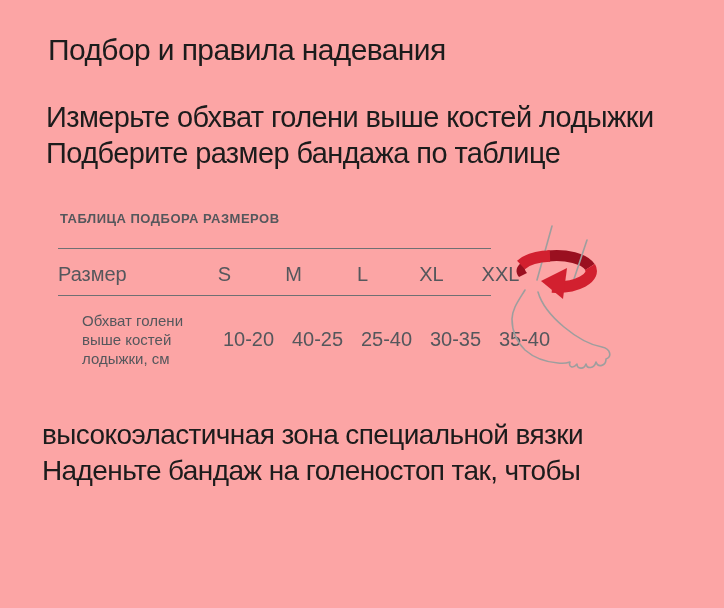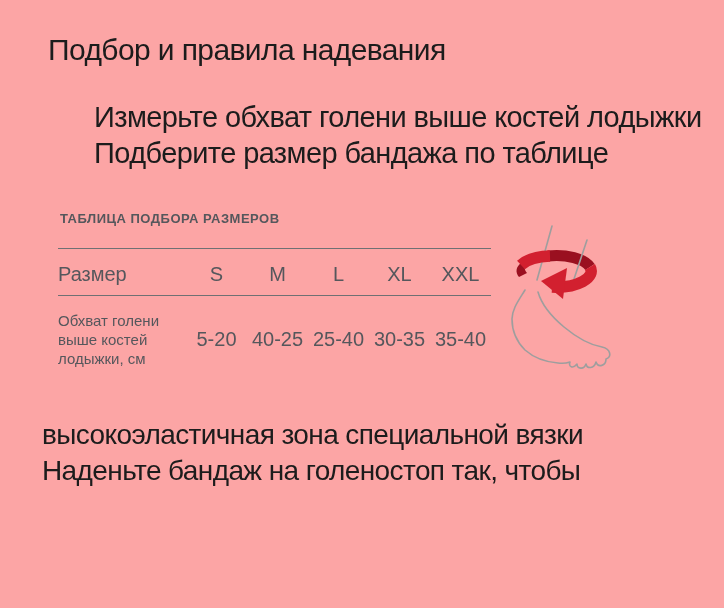--- a/index.html
+++ b/index.html
@@ -7,40 +7,40 @@
   .canvas {
     position:relative; width:724px; height:608px; background:#fca5a5;
     font-family:"Liberation Sans", sans-serif; overflow:hidden; color:#1c1c1c;
   }
   .page-title {
     position:absolute; left:48px; top:33px;
     font-size:30px; font-weight:400; letter-spacing:-0.6px; white-space:nowrap;
   }
   .intro {
     position:absolute; left:46px; top:99px;
-    font-size:29px; line-height:36px; letter-spacing:-0.6px; white-space:nowrap;margin-left:48px;
+    font-size:29px; line-height:36px; letter-spacing:-0.6px; white-space:nowrap;
   }
   .size-table-title {
     position:absolute; left:60px; top:211px;
     font-size:13px; font-weight:700; letter-spacing:0.5px;
     color:#55575c; white-space:nowrap;
   }
   .rule {
     position:absolute; left:58px; width:433px; height:0;
     border-top:1.5px solid #6f7073;
   }
   .rule-top { top:248px; }
   .rule-mid { top:295px; }
   .t-row {
     position:absolute; left:58px; width:433px;
     display:grid; grid-template-columns:128px repeat(5,61px);
-    align-items:center; color:#55575c;
+    align-items:center; color:#55575c;gap:8px;
   }
   .t-row-header { top:255px; height:38px; font-size:20px; }
-  .t-row-data   { top:306px; height:66px; }
+  .t-row-data   { top:306px; height:66px;margin-left:24px; }
   .t-label { text-align:left; }
   .t-label-small { font-size:15px; line-height:19px; padding-right:6px; }
   .t-cell { text-align:center; font-size:20px; white-space:nowrap; }
   .outro {
     position:absolute; left:42px; top:417px;
     font-size:28px; line-height:35.5px; letter-spacing:-0.6px; white-space:nowrap;
   }
   .ankle-illustration { position:absolute; left:500px; top:220px; }
 </style>
 </head>
@@ -65,21 +65,21 @@
     <div class="t-cell">M</div>
     <div class="t-cell">L</div>
     <div class="t-cell">XL</div>
     <div class="t-cell">XXL</div>
   </div>
 
   <div class="rule rule-mid"></div>
 
   <div class="t-row t-row-data">
     <div class="t-label t-label-small">Обхват голени выше костей лодыжки, см</div>
-    <div class="t-cell">5-20</div>
+    <div class="t-cell">10-20</div>
     <div class="t-cell">40-25</div>
     <div class="t-cell">25-40</div>
     <div class="t-cell">30-35</div>
     <div class="t-cell">35-40</div>
   </div>
 
   <svg class="ankle-illustration" width="130" height="185" viewBox="0 0 130 185" fill="none">
 
     <path d="M 48 36 A 35 16 0 0 1 90 47" stroke-width="11" fill="none" stroke-linecap="butt" stroke="#9a1020"></path>
     <path d="M 21 43 C 16 47 15 52 19 57 L 27 53 C 24 50 24 46 27 42 Z" fill="#9a1020"></path>

